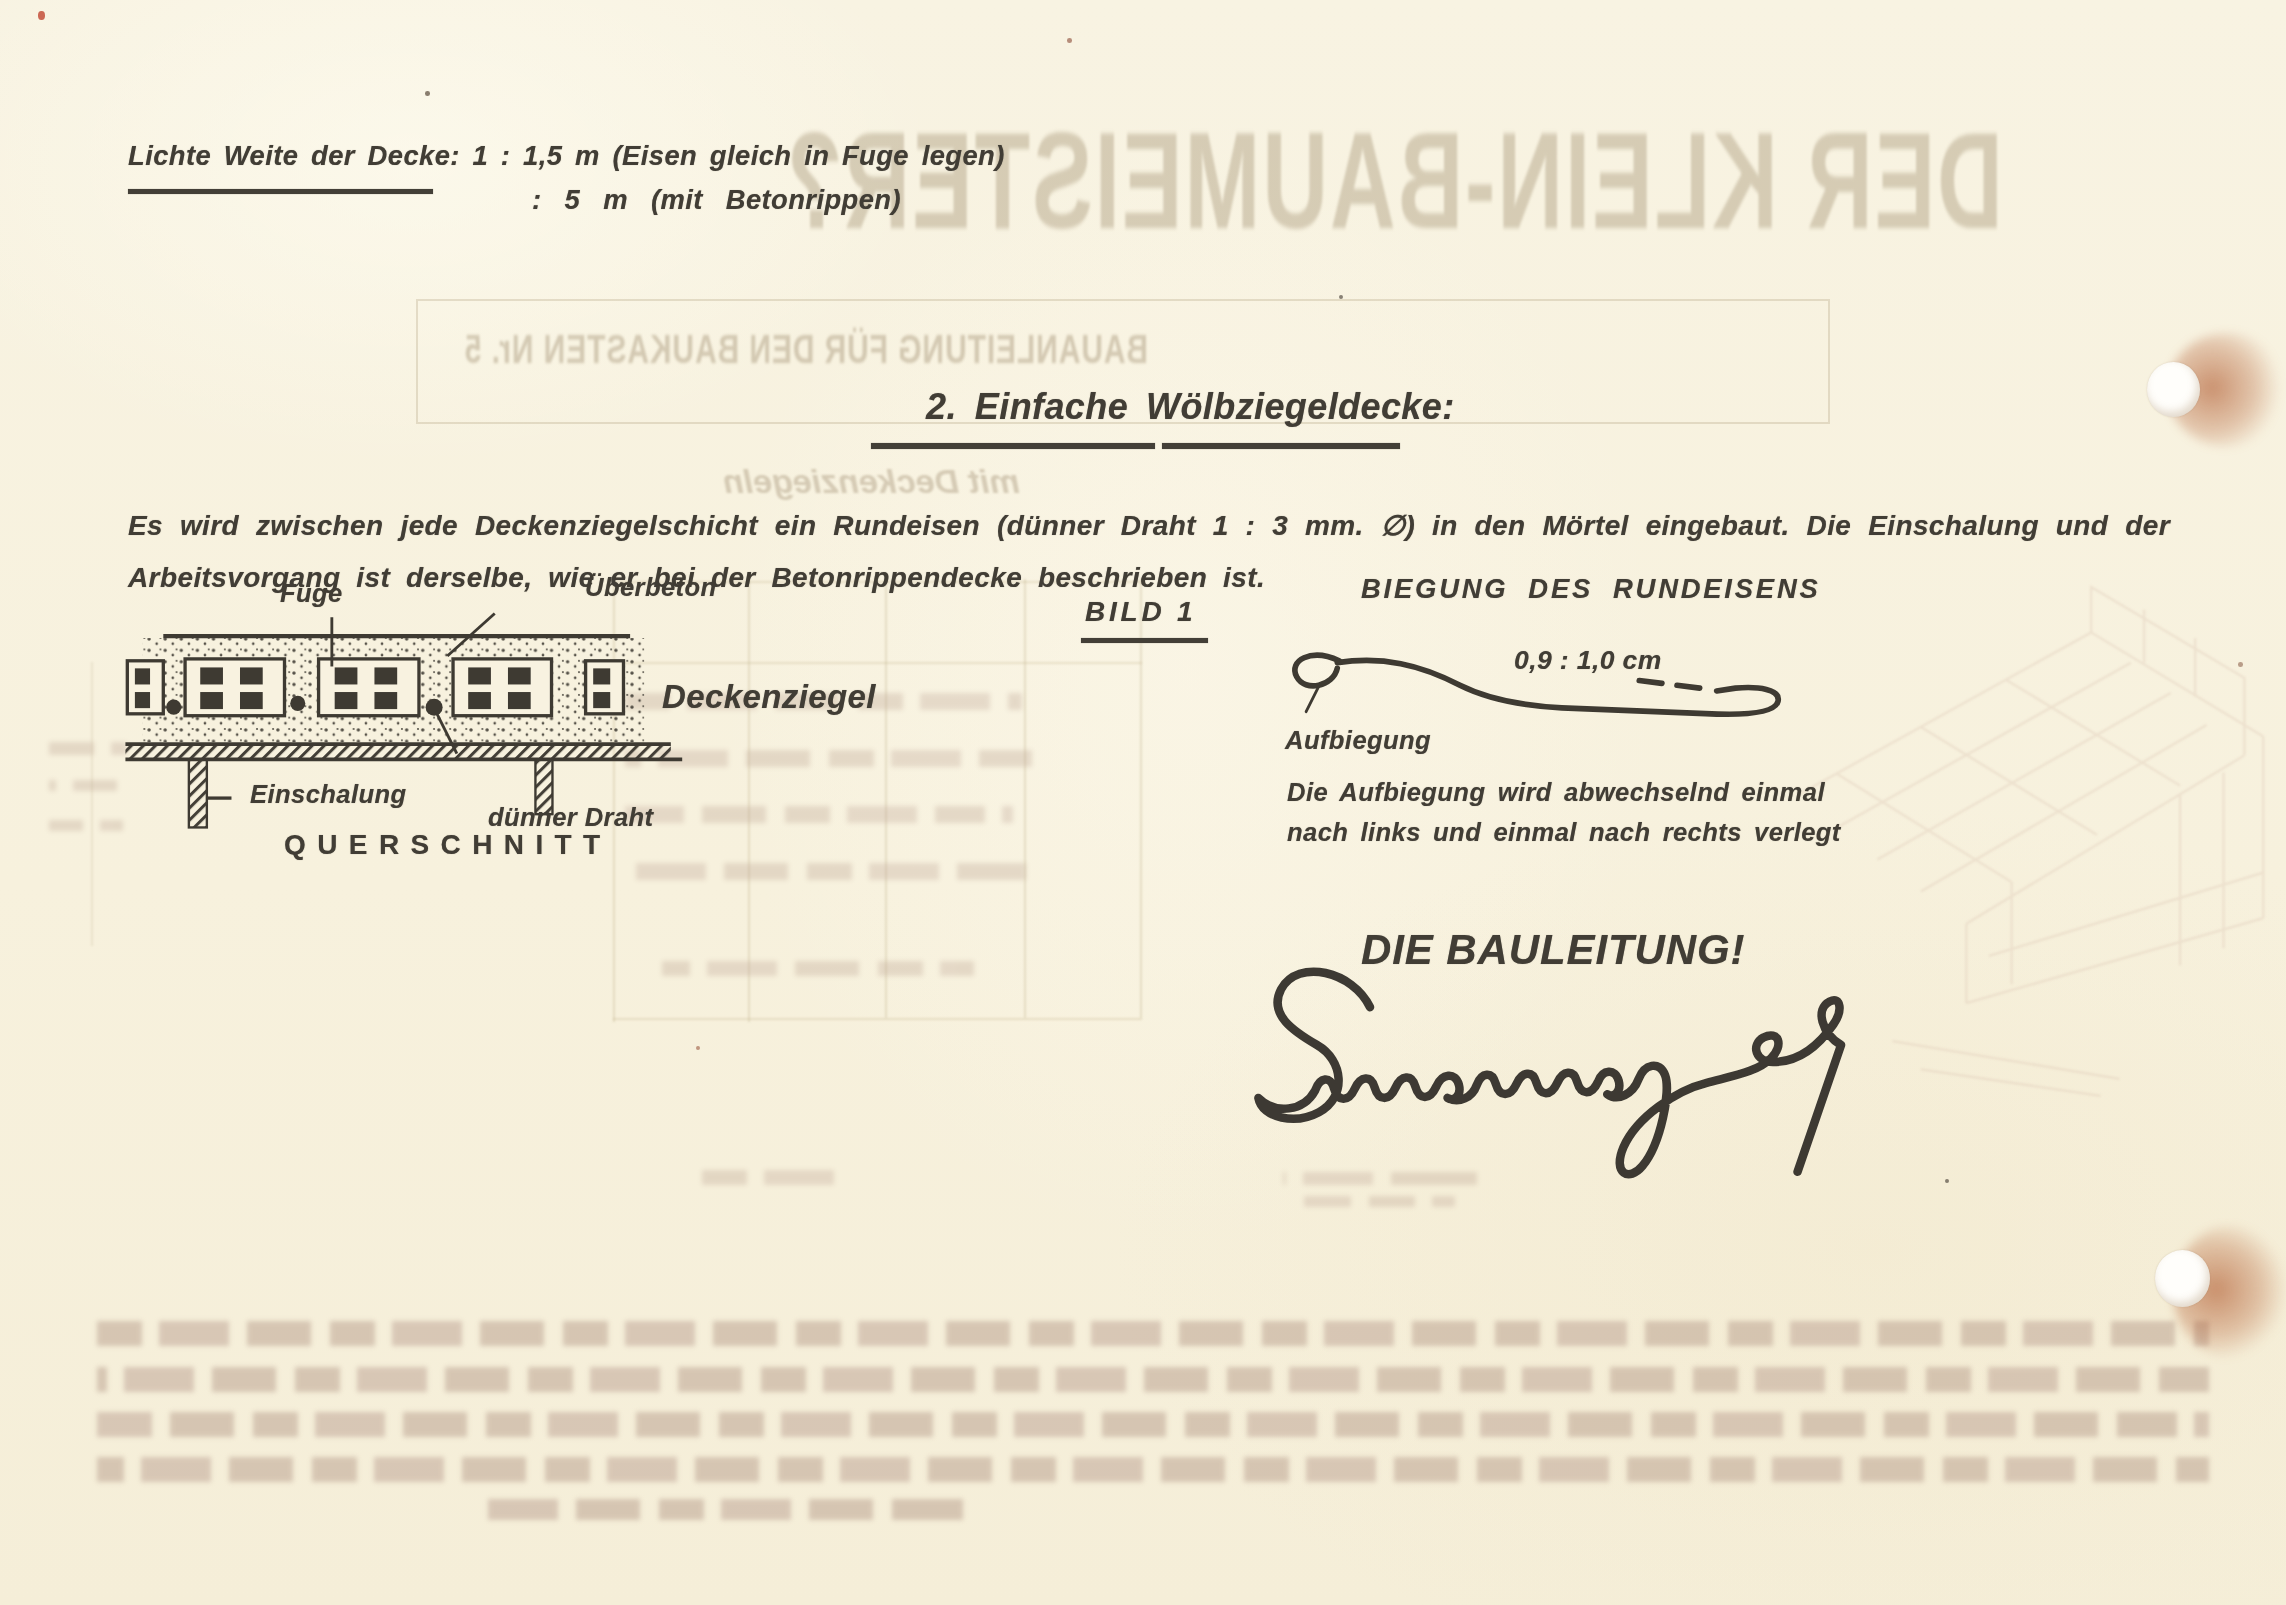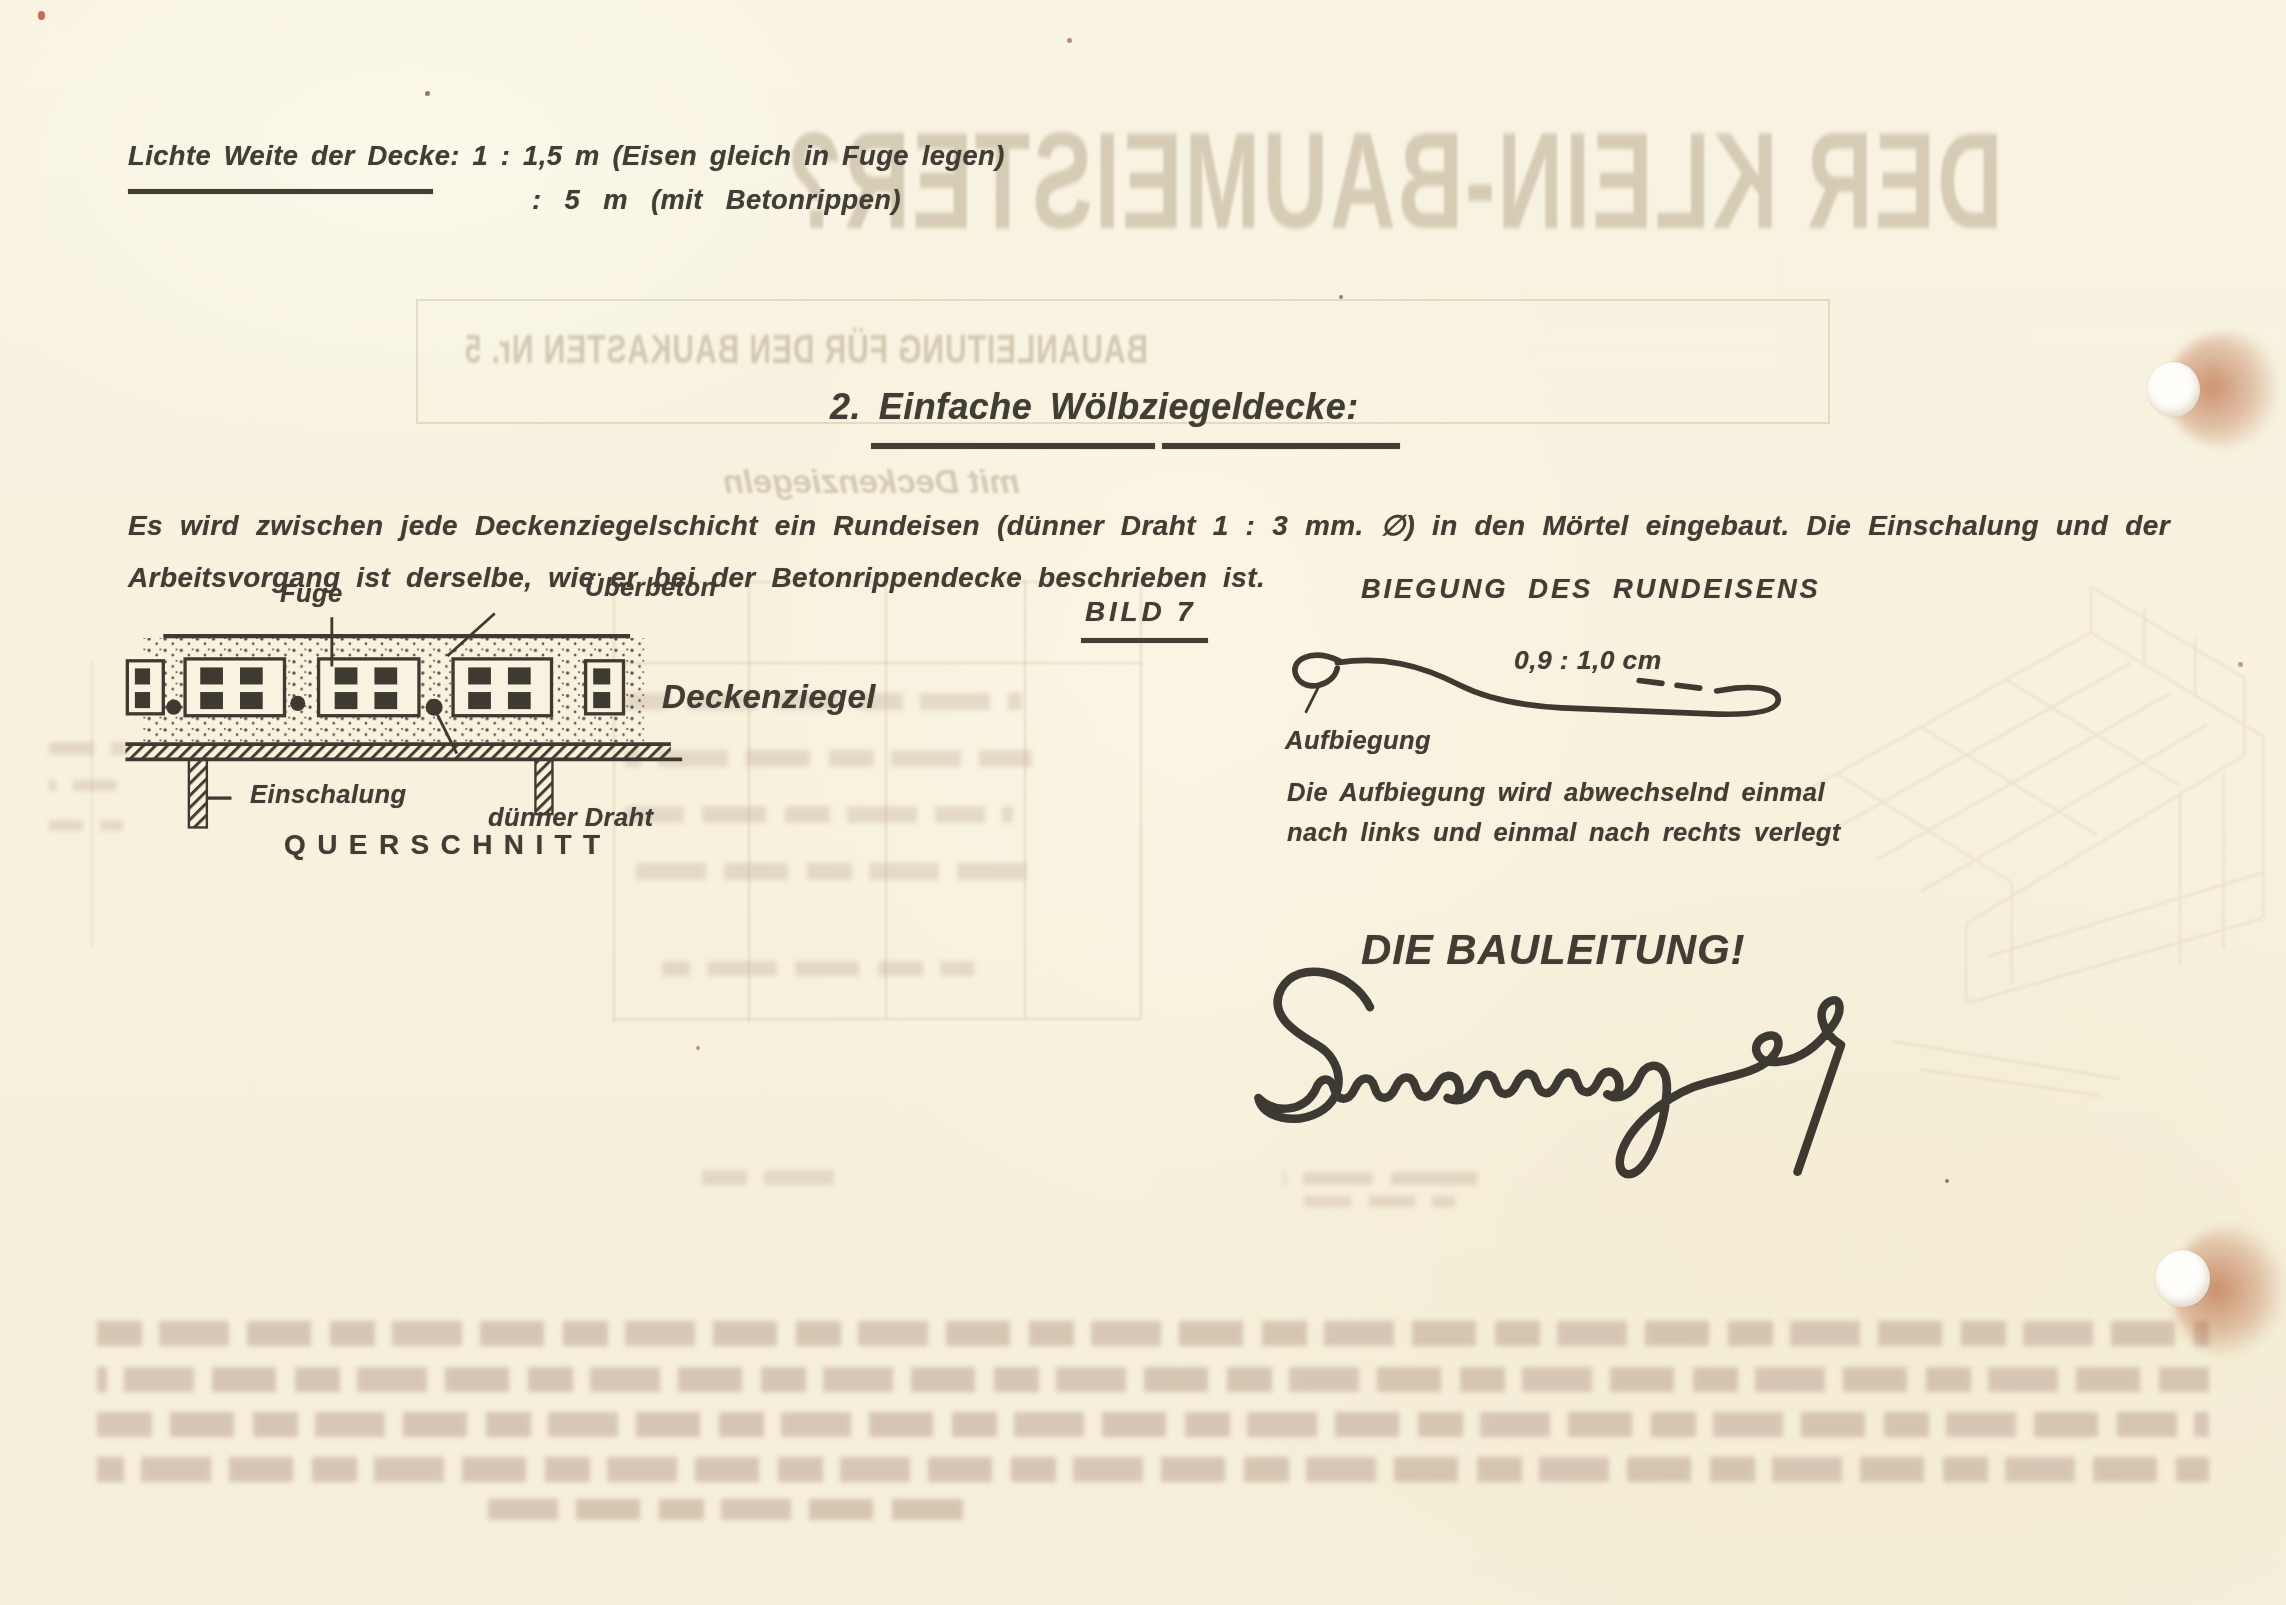--- a/index.html
+++ b/index.html
@@ -98,21 +98,21 @@
         <path d="M 150 590 L 340 618"></path>
     </g>
   </svg>
 
   <div class="abs txt" style="left:128px;top:140px;font-size:27.4px;word-spacing:4.7px;">
     <span>Lichte Weite der Decke:</span><span> </span><span>1 : 1,5 m (Eisen gleich in Fuge legen)</span>
   </div>
   <div class="abs rule" style="left:128px;top:189px;width:305px;height:4.7px;"></div>
   <div class="abs txt" style="left:532px;top:184px;font-size:27.4px;word-spacing:15px;">: 5  m (mit Betonrippen)</div>
 
-  <div class="abs txt" style="left:830px;top:386px;font-size:36px;word-spacing:7.6px;">2. Einfache Wölbziegeldecke:</div>
+  <div class="abs txt" style="left:926px;top:386px;font-size:36px;word-spacing:7.6px;">2. Einfache Wölbziegeldecke:</div>
   <div class="abs rule" style="left:871px;top:443px;width:284px;height:5.7px;"></div>
   <div class="abs rule" style="left:1162px;top:443px;width:238px;height:5.7px;"></div>
 
   <div class="abs txt just" style="left:128px;top:509px;width:2042px;font-size:28px;">Es wird zwischen jede Deckenziegelschicht ein Rundeisen (dünner Draht 1 : 3 mm. ∅) in den Mörtel eingebaut. Die Einschalung und der</div>
   <div class="abs txt" style="left:128px;top:562px;font-size:28px;word-spacing:7.6px;">Arbeitsvorgang ist derselbe, wie er bei der Betonrippendecke beschrieben ist.</div>
 
   <svg class="abs" style="left:114px;top:568px;" width="644" height="303" viewBox="0 0 680 320">
     <defs>
       <pattern id="stip" patternUnits="userSpaceOnUse" width="17" height="12">
         <circle cx="3" cy="3" r="1.8" fill="#433f37"></circle>
@@ -173,21 +173,21 @@
     <line x1="98" y1="243" x2="124" y2="243" stroke="#3e3a32" stroke-width="3.5"></line>
   </svg>
 
   <div class="abs txt" style="left:280px;top:579px;font-size:25.6px;">Fuge</div>
   <div class="abs txt" style="left:585px;top:573px;font-size:25.6px;">Überbeton</div>
   <div class="abs txt" style="left:662px;top:678px;font-size:33px;">Deckenziegel</div>
   <div class="abs txt" style="left:250px;top:780px;font-size:25.6px;">Einschalung</div>
   <div class="abs txt" style="left:488px;top:803px;font-size:25.6px;">dünner Draht</div>
   <div class="abs txt upright" style="left:284px;top:829px;font-size:28px;letter-spacing:11.4px;">QUERSCHNITT</div>
 
-  <div class="abs txt" style="left:1085px;top:596px;font-size:28px;letter-spacing:3.8px;">BILD 7</div>
+  <div class="abs txt" style="left:1085px;top:596px;font-size:28px;letter-spacing:3.8px;">BILD 1</div>
   <div class="abs rule" style="left:1081px;top:638px;width:127px;height:4.7px;"></div>
 
   <div class="abs txt" style="left:1361px;top:573px;font-size:27.4px;letter-spacing:2.8px;word-spacing:9.5px;">BIEGUNG DES RUNDEISENS</div>
 
   <svg class="abs" style="left:1278px;top:606px;" width="530" height="151" viewBox="0 0 560 160">
     <g stroke="#3e3a32" fill="none" stroke-linecap="round" stroke-linejoin="round">
       <path d="M 64 58 C 34 44 10 58 19 75 C 28 92 58 85 62 66" stroke-width="6"></path>
       <line x1="42" y1="86" x2="29" y2="112" stroke-width="3"></line>
       <path d="M 62 60 C 110 53 150 62 192 84 C 224 100 262 106 300 108 L 452 114 C 492 116 526 114 529 101 C 532 88 508 85 484 87 L 464 90" stroke-width="6"></path>
       <path d="M 446 87 l -24 -3 M 406 82 l -24 -3" stroke-width="6"></path>

